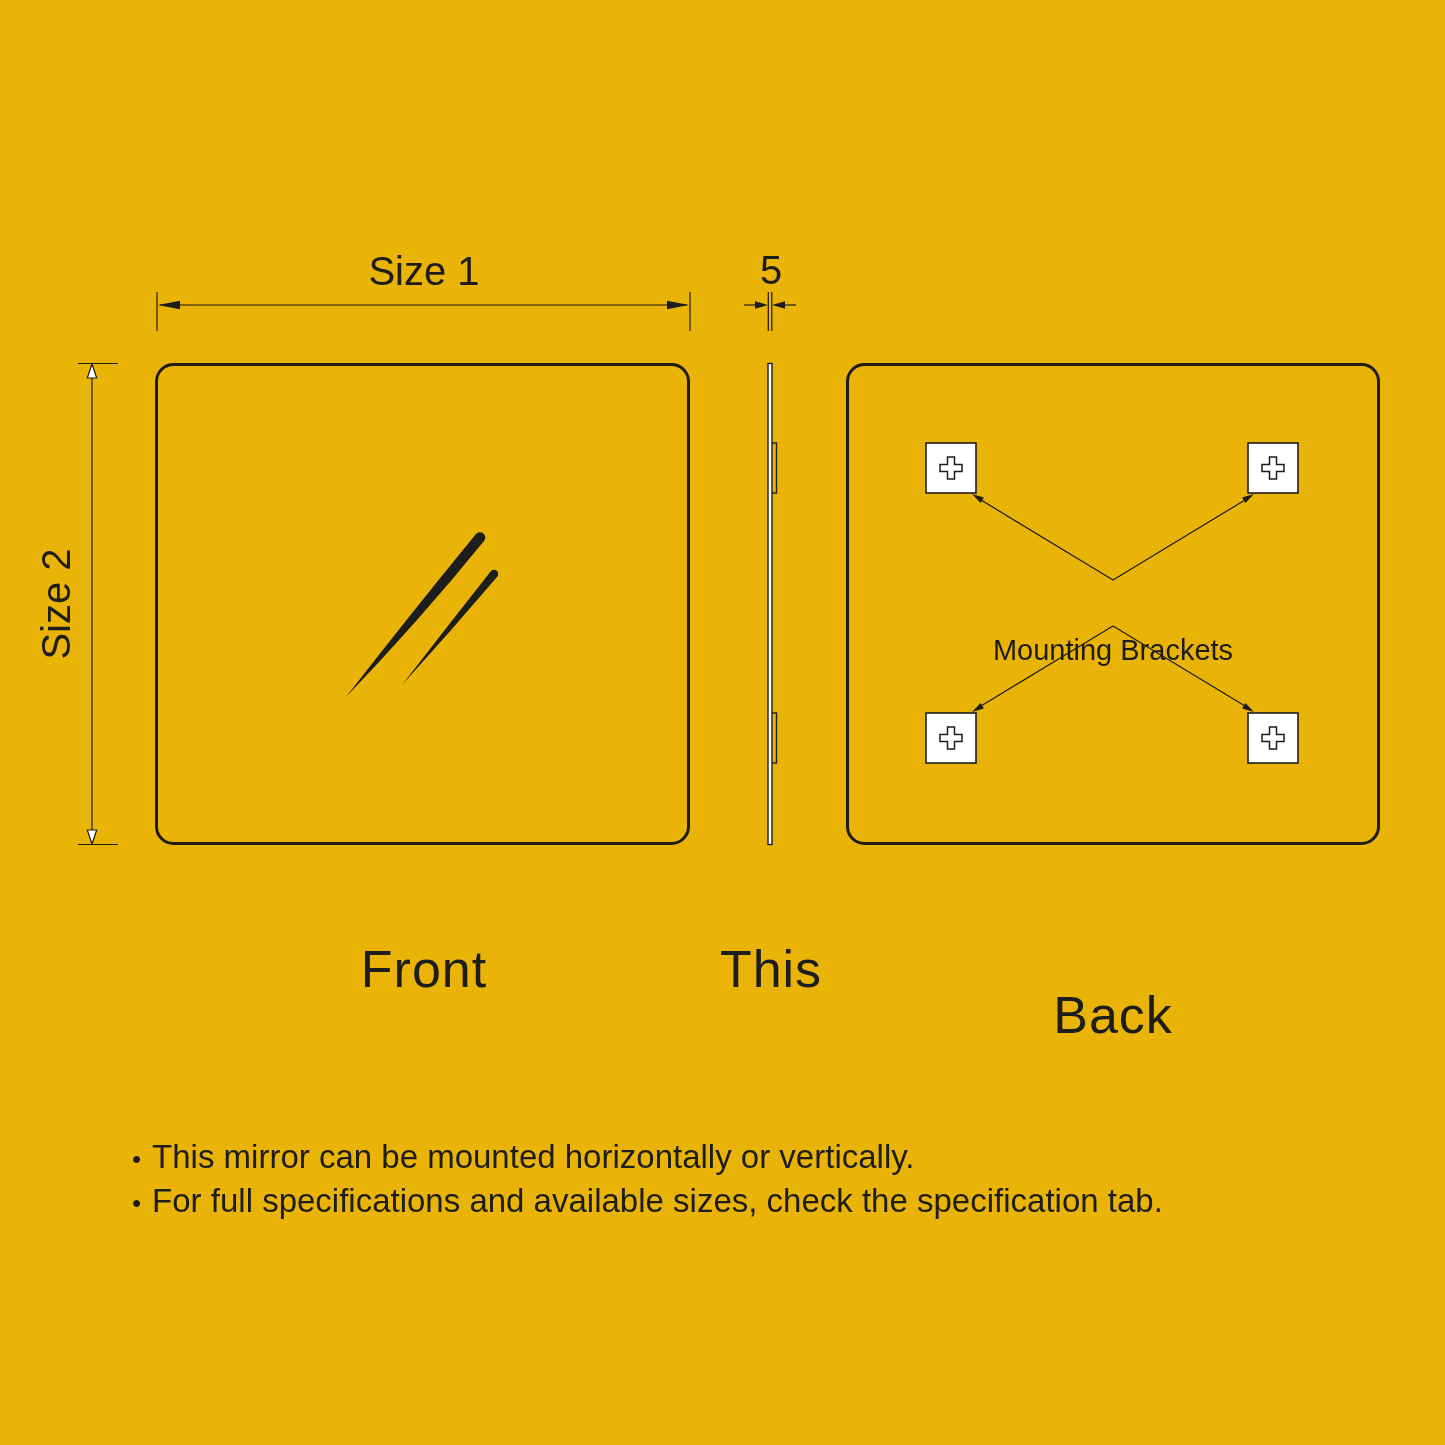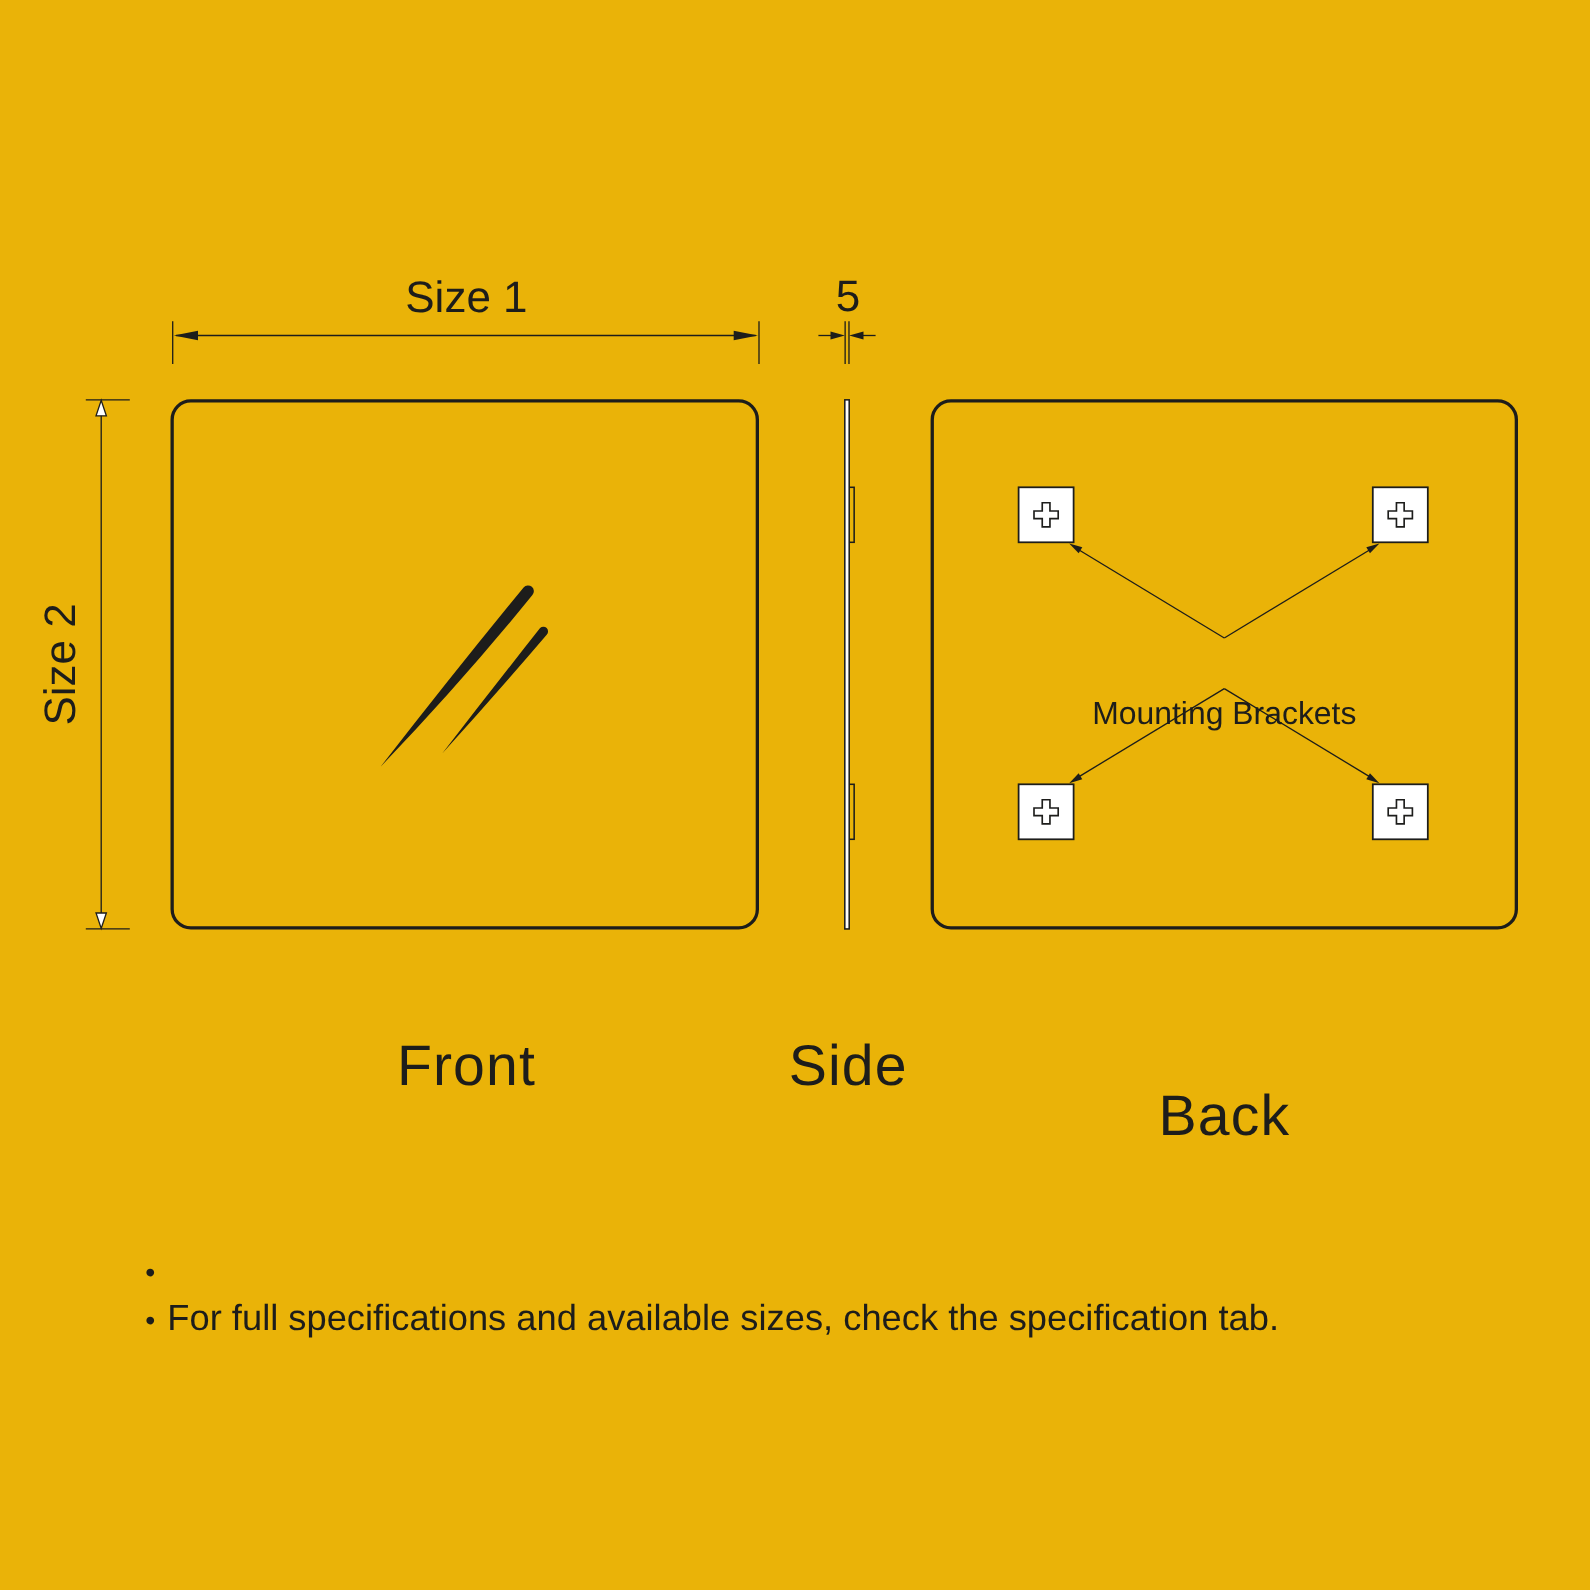--- a/index.html
+++ b/index.html
@@ -100,27 +100,28 @@
   <div class="lbl dim-lbl" style="left:424px;top:271px;">Size 1</div>
 
   <div class="lbl dim-lbl" style="left:771px;top:270px;">5</div>
 
   <div class="lbl rot-lbl" style="left:56px;top:604px;">Size 2</div>
 
   <div class="lbl ann-lbl" style="left:1113px;top:603px;margin-top:47px;">Mounting Brackets</div>
 
   <div class="lbl view-lbl" style="left:424px;top:969px;">Front</div>
 
-  <div class="lbl view-lbl" style="left:771px;top:969px;">Side</div>
+  <div class="lbl view-lbl" style="left:771px;top:969px;">This</div>
 
   <div class="lbl view-lbl" style="left:1113px;top:1015px;">Back</div>
 
   <div class="notes">
     <div class="note-row">
       <span class="bullet">•</span>
+      <span>This mirror can be mounted horizontally or vertically.</span>
     </div>
     <div class="note-row">
       <span class="bullet">•</span>
       <span>For full specifications and available sizes, check the specification tab.</span>
     </div>
   </div>
 
 </div>
 
 </body></html>

